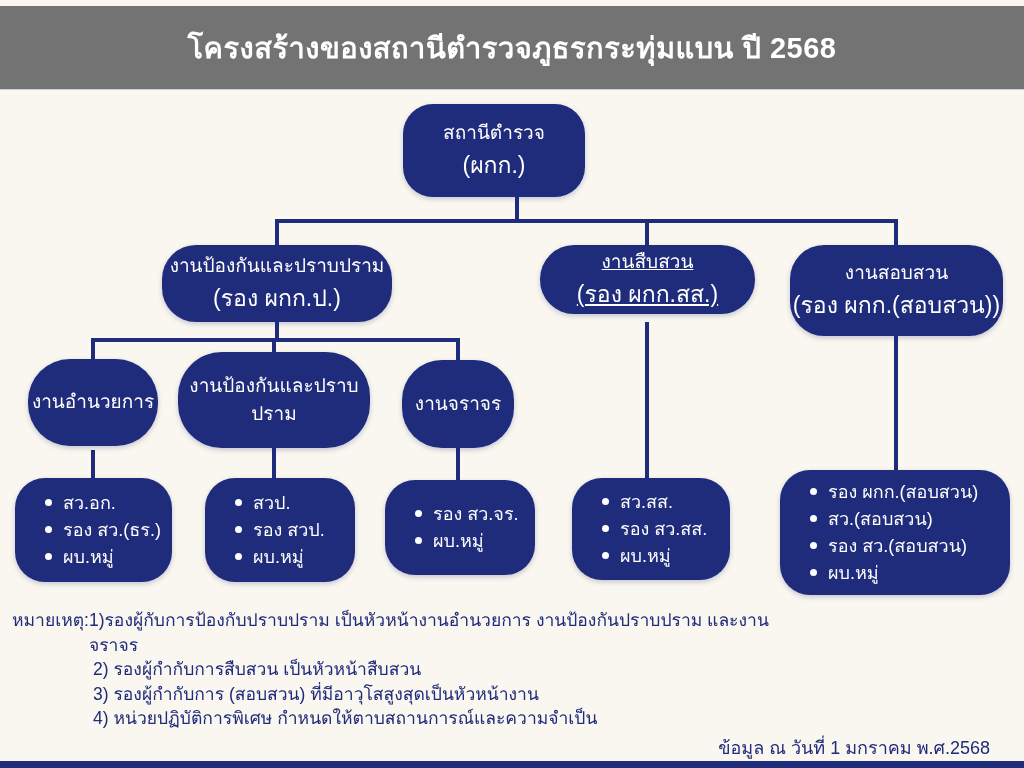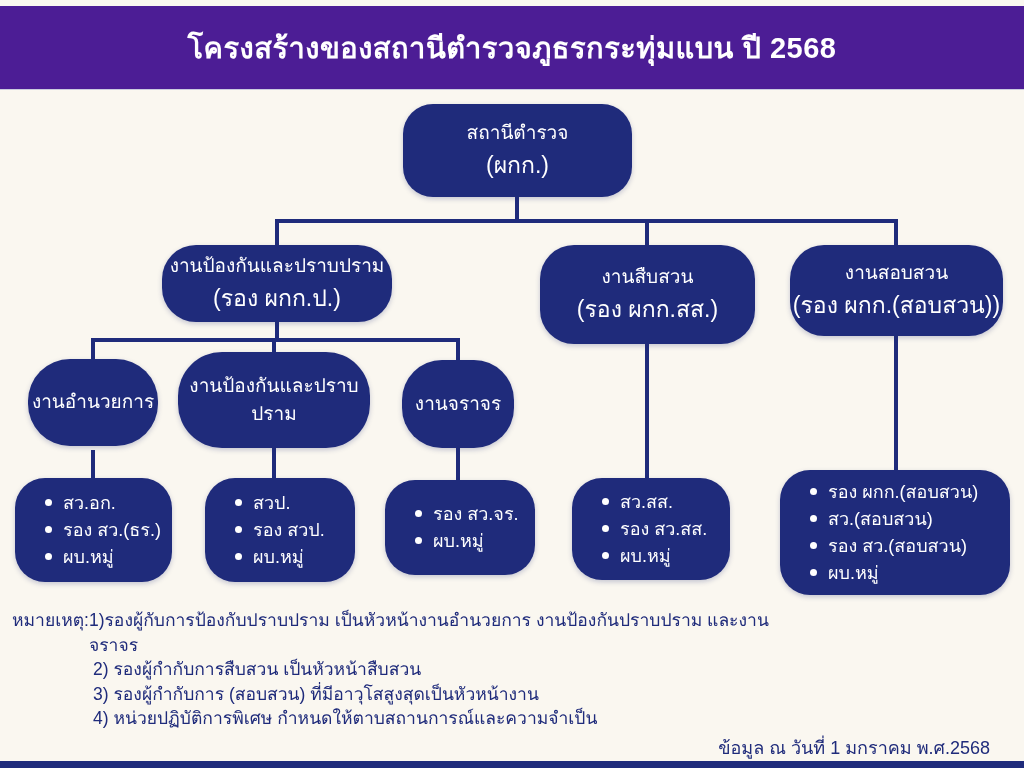--- a/index.html
+++ b/index.html
@@ -5,37 +5,37 @@
   html,body { margin:0; padding:0; }
   .canvas {
     position:relative; width:1024px; height:768px;
     background:#faf7f0; overflow:hidden;
     font-family:"Liberation Sans", sans-serif;
     color:#1f2b7b;
   }
   
   .title-bar {
     position:absolute; left:0; top:6px; width:1024px; height:83px;
-    background:#4c1d95; display:flex; align-items:center; justify-content:center;
+    background:#737373; display:flex; align-items:center; justify-content:center;
     box-shadow:0 1px 0 rgba(170,175,210,.6);
   }
   .title-bar h1 {
     margin:0; color:#ffffff; font-size:29px; font-weight:bold; letter-spacing:.5px;
   }
   
   .node {
     position:absolute; background:#1f2b7b; color:#ffffff;
     display:flex; flex-direction:column; align-items:center; justify-content:center;
     text-align:center; box-shadow:0 2px 5px rgba(40,50,120,.25);
   }
   .node .t1 { font-size:19px; line-height:1.5; }
   .node .t2 { font-size:23px; line-height:1.5; }
-  .n-root  { left:403px; top:104px; width:229px; height:93px; border-radius:30px; }
+  .n-root  { left:403px; top:104px; width:182px; height:93px; border-radius:30px; }
   .n-divA  { left:162px; top:245px; width:230px; height:77px; border-radius:34px; }
-  .n-divB  { left:540px; top:245px; width:215px; height:99px; border-radius:34px; }
+  .n-divB  { left:540px; top:245px; width:215px; height:69px; border-radius:34px;text-decoration:underline; }
   .n-divC  { left:790px; top:245px; width:213px; height:91px; border-radius:34px; }
   .n-unit1 { left:28px;  top:359px; width:130px; height:87px; border-radius:42px; }
   .n-unit2 { left:178px; top:352px; width:192px; height:96px; border-radius:44px; }
   .n-unit3 { left:402px; top:360px; width:112px; height:88px; border-radius:40px; }
   .n-leaf1 { left:15px;  top:478px; width:157px; height:104px; border-radius:30px; }
   .n-leaf2 { left:205px; top:478px; width:150px; height:104px; border-radius:30px; }
   .n-leaf3 { left:385px; top:480px; width:150px; height:95px;  border-radius:30px;justify-content:center; }
   .n-leaf4 { left:572px; top:478px; width:158px; height:102px; border-radius:30px; }
   .n-leaf5 { left:780px; top:470px; width:230px; height:125px; border-radius:30px; }
   

